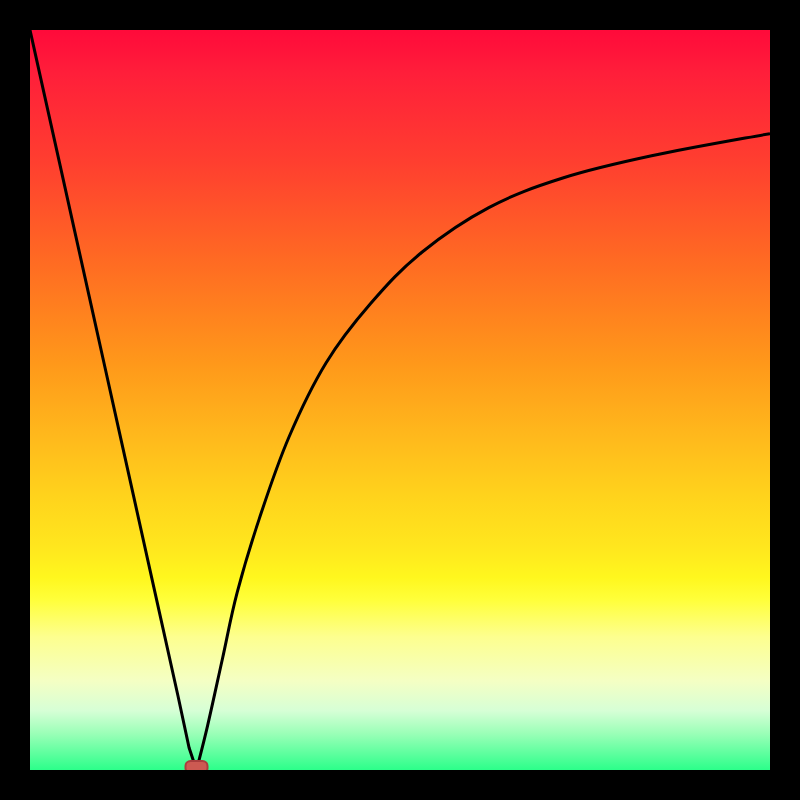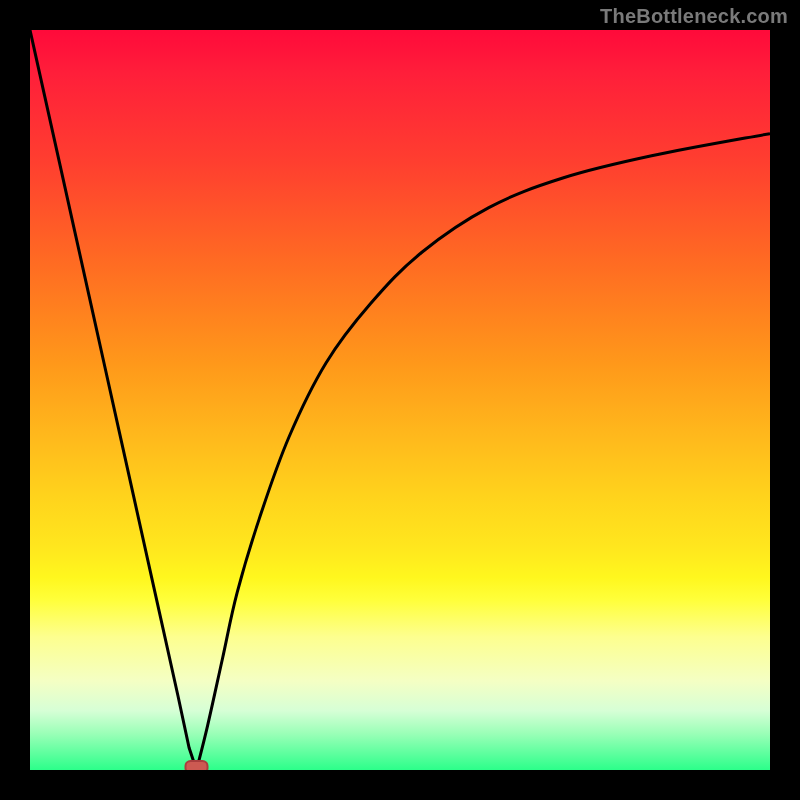--- a/index.html
+++ b/index.html
@@ -65,21 +65,20 @@
     fill: #cc5a52;
     stroke: #aa3e3e;
     stroke-width: 2;
   }
 </style>
 </head>
 <body>
 
 <div class="frame">
 
-  <div class="attribution">TheBottleneck.com</div>
 
   <div class="plot-area">
     <svg id="chart-svg" width="740" height="740" viewBox="0 0 740 740">
       <path id="curve-left" class="curve" d="M 0.00 0.00 L 14.80 66.60 L 29.60 133.20 L 44.40 199.80 L 59.20 266.40 L 74.00 333.00 L 88.80 399.60 L 103.60 466.20 L 118.40 532.80 L 133.20 599.40 L 148.00 666.00 L 159.10 717.80 L 166.50 740.00"></path>
       <path id="curve-right" class="curve" d="M 166.50 740.00 C 168.50 732.01, 172.94 715.58, 177.60 695.60 C 182.26 675.62, 187.07 652.98, 192.40 629.00 C 197.73 605.02, 200.54 587.71, 207.20 562.40 C 213.86 537.09, 220.08 516.37, 229.40 488.40 C 238.72 460.43, 247.01 434.97, 259.00 407.00 C 270.99 379.03, 281.35 356.98, 296.00 333.00 C 310.65 309.02, 323.08 293.78, 340.40 273.80 C 357.72 253.82, 370.89 239.32, 392.20 222.00 C 413.51 204.68, 433.49 190.92, 458.80 177.60 C 484.11 164.28, 503.50 157.32, 532.80 148.00 C 562.10 138.68, 584.30 133.79, 621.60 125.80 C 658.90 117.81, 718.69 107.60, 740.00 103.60"></path>
       <rect id="min-marker" class="marker" rx="5" ry="5" x="155.50" y="731.00" width="22" height="12"></rect>
     </svg>
   </div>
 
 </div>

